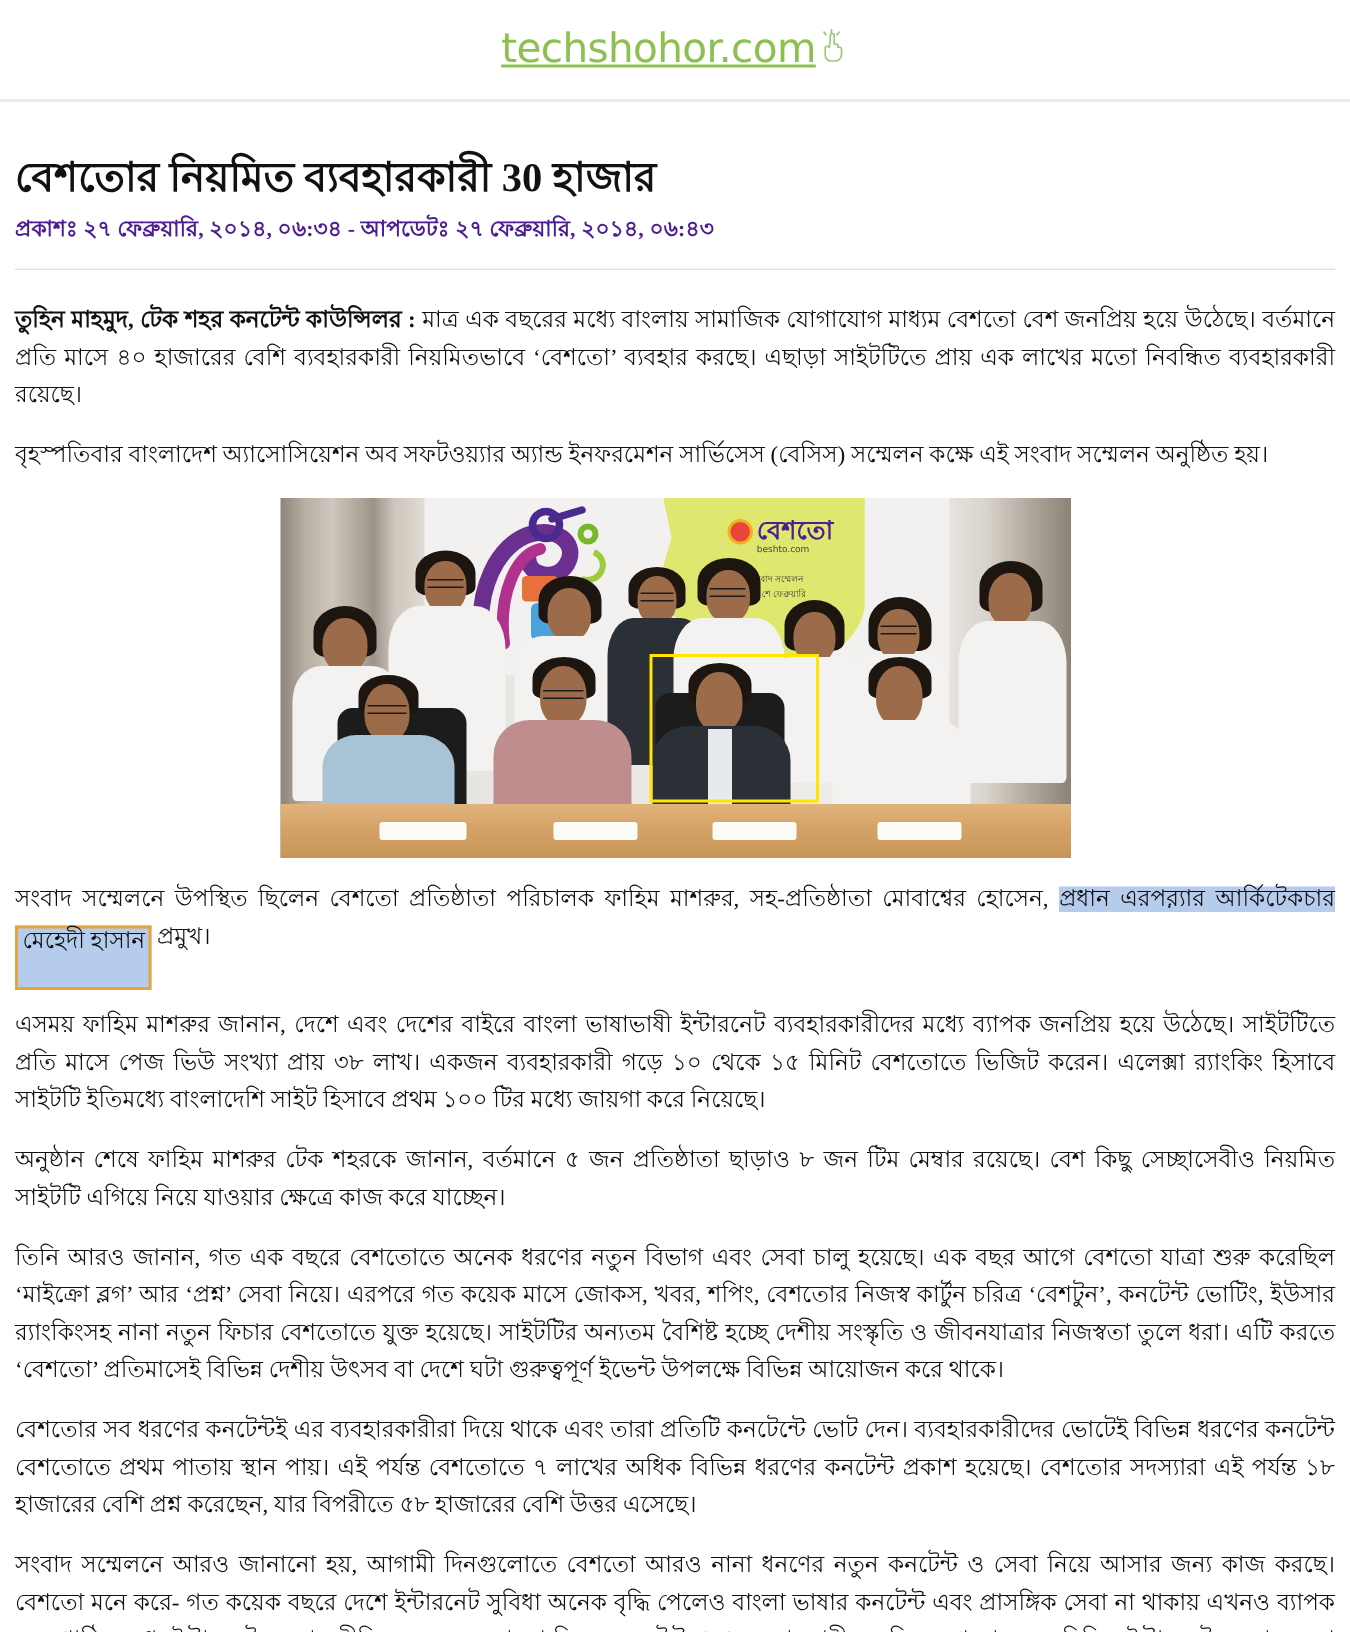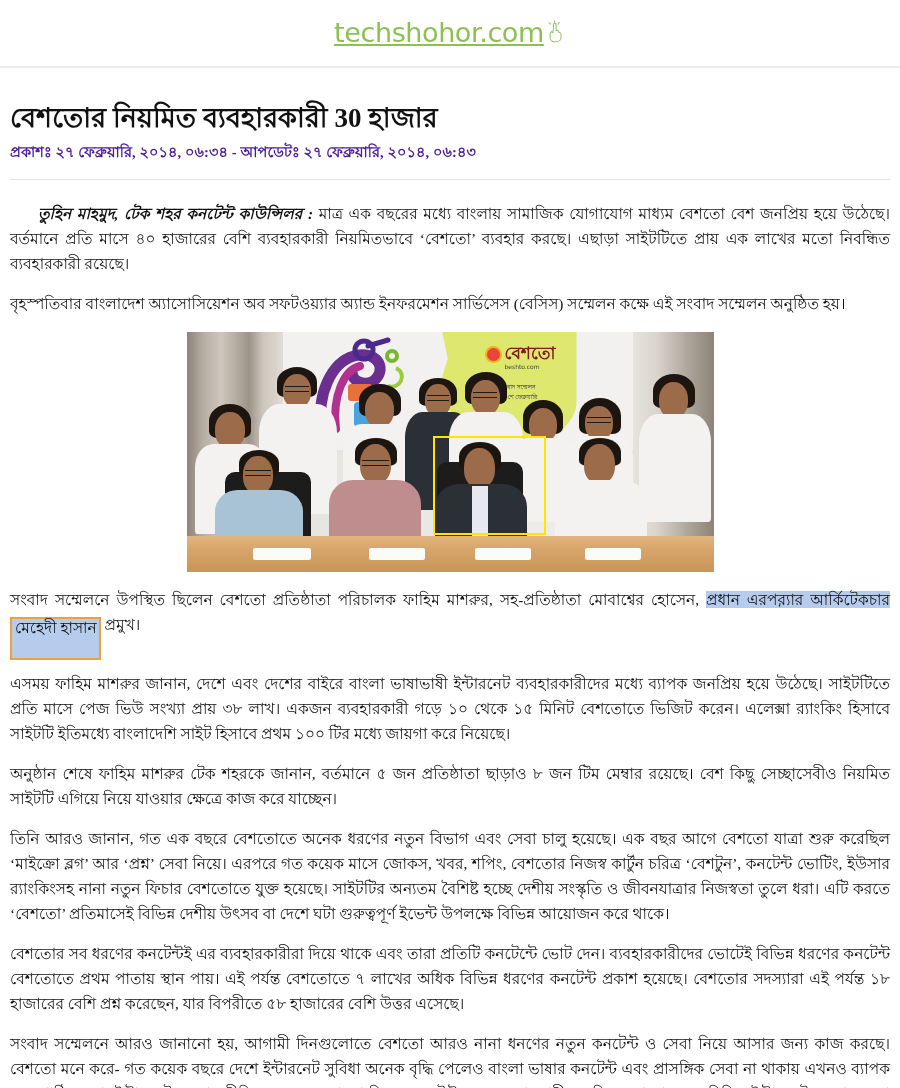--- a/index.html
+++ b/index.html
@@ -78,22 +78,20 @@
 
   p.body-text {
     font-size: 15.4px;
     line-height: 1.62;
     margin: 0 0 15px 0;
     text-align: justify;
     color: #111111;
   }
   .byline {
     font-weight: 700;
-    font-style: italic;
-    margin-left: 28px;
   }
 
   
   .photo-wrap {
     display: flex;
     justify-content: center;
     margin: 14px 0 16px 0;
   }
   .photo {
     position: relative;
@@ -123,21 +121,21 @@
     left: 250px; top: 0; width: 140px; height: 112px;
     background: #dfe86e;
     border-radius: 0 0 40% 55%;
     clip-path: polygon(4% 0, 100% 0, 100% 78%, 86% 96%, 55% 100%, 22% 88%, 0 58%, 8% 24%);
   }
   .banner-logo-bn {
     position: absolute;
     left: 298px; top: 8px;
     font-size: 17px;
     font-weight: 700;
-    color: #7f1d1d;
+    color: #4c1d95;
     font-family: "Liberation Serif", serif;
     white-space: nowrap;
   }
   .banner-logo-dot {
     display: inline-block;
     width: 13px; height: 13px;
     border-radius: 50%;
     background: #e8453c;
     border: 2px solid #f3b01c;
     vertical-align: middle;

